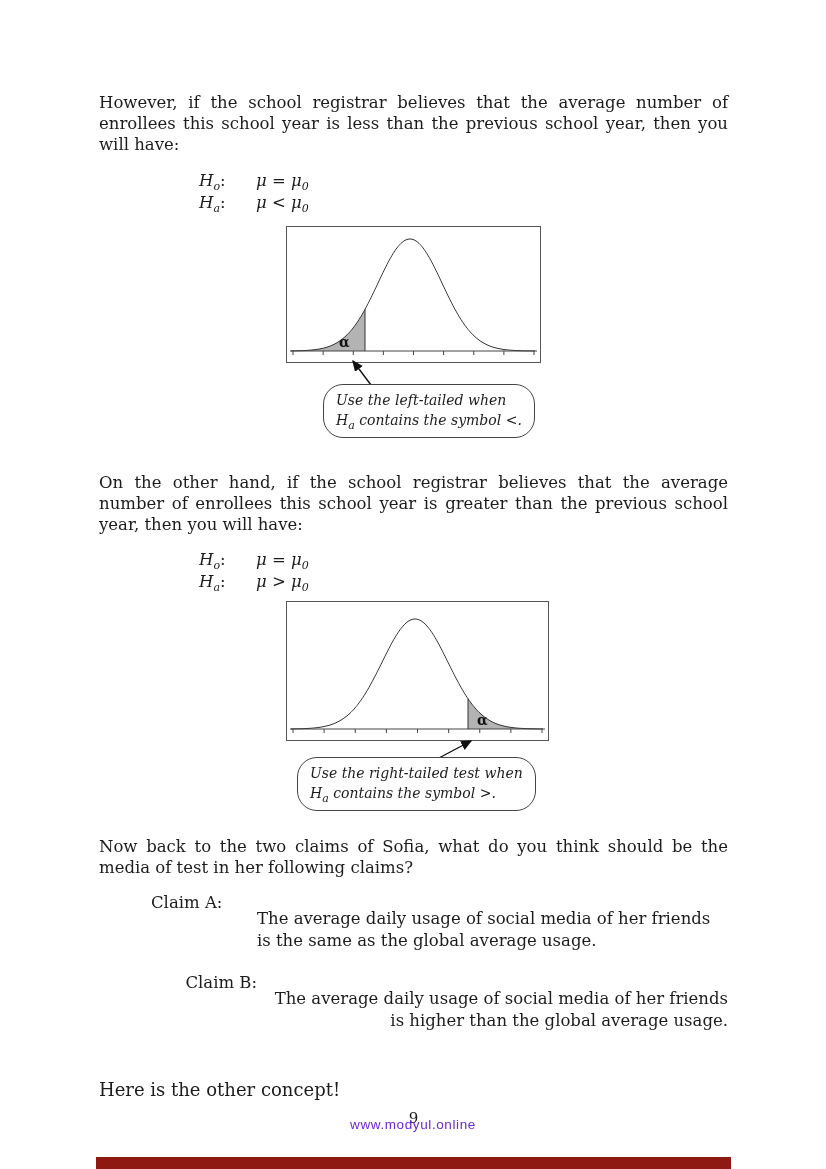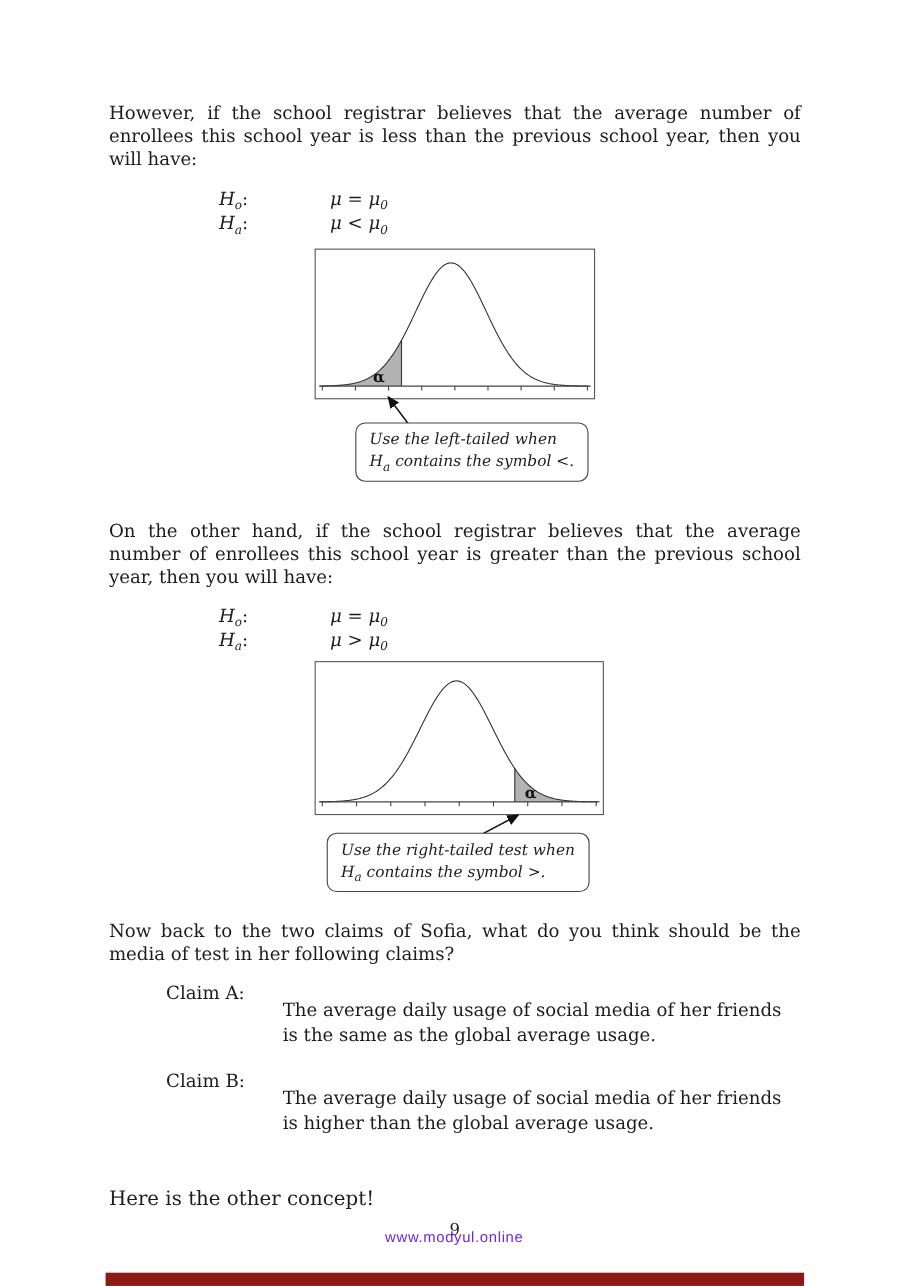--- a/index.html
+++ b/index.html
@@ -12,41 +12,41 @@
     overflow:hidden;
   }
   .content{position:absolute;left:99px;top:0;width:629px;}
   .para{font-size:16.5px;line-height:21px;text-align:justify;margin:0;}
   .p1{padding-top:92px;}
   .p2{margin-top:30px;}
   .p3{margin-top:25px;}
 
   .hyp-block{margin:15px 0 0 100px;}
   .hyp-block.second{margin-top:14px;}
-  .hyp-row{display:flex;font-size:16.5px;line-height:21.5px;gap:44px;}
+  .hyp-row{display:flex;font-size:16.5px;line-height:21.5px;}
   .hyp-lhs{width:57px;flex:none;}
   sub{font-size:11px;line-height:0;}
 
   .figure{position:relative;}
   .fig1{height:216px;margin-top:13px;}
   .fig2{height:210px;margin-top:9px;}
   .graph-box{position:absolute;border:1px solid #555;background:#fff;}
   .graph-box svg{display:block;}
   .callout{
     position:absolute;
-    border:1.3px solid #444;border-radius:9px;
+    border:1.3px solid #444;border-radius:20px;
     padding:5px 12px 7px 12px;
     font-style:italic;font-size:14px;line-height:20px;
     white-space:nowrap;background:#fff;
   }
   .arrow{position:absolute;overflow:visible;}
 
   .claim{display:flex;margin-left:52px;font-size:16.5px;line-height:22px;}
   .claim-a{margin-top:14px;}
-  .claim-b{margin-top:20px;}
+  .claim-b{margin-top:20px;text-align:right;}
   .claim-label{width:106px;flex:none;}
   .claim-text{flex:1;margin-top:16px;}
 
   .closing{margin-top:47px;font-size:18px;line-height:21px;}
   .page-number{margin-top:9px;text-align:center;font-size:15px;}
 
   .footer{
     position:absolute;left:0;top:1117px;width:100%;
     text-align:center;
     font-family:"Liberation Sans", sans-serif;

